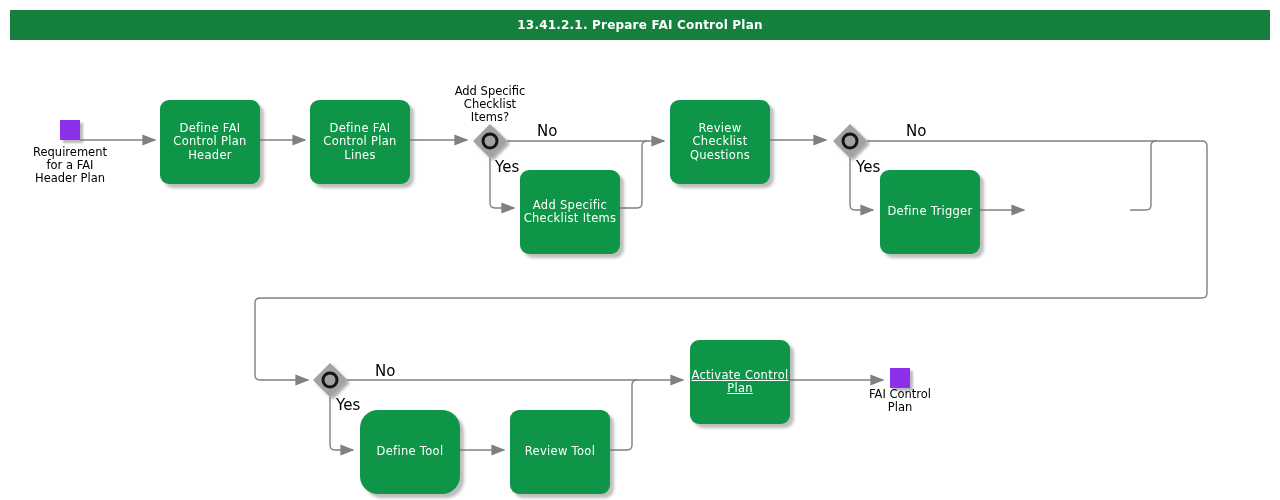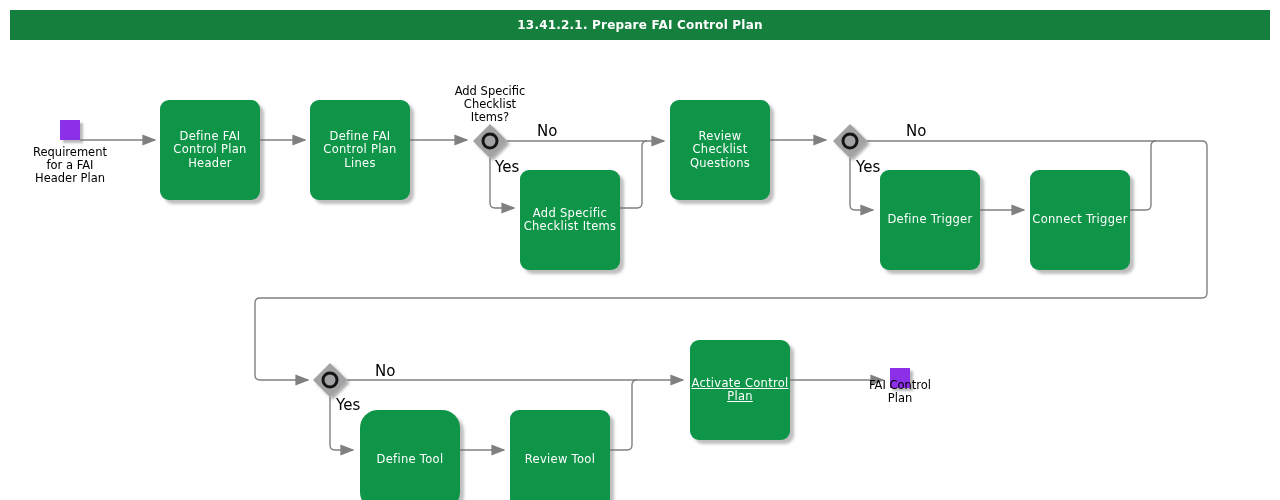--- a/index.html
+++ b/index.html
@@ -7,21 +7,21 @@
     position:relative;width:1280px;height:500px;background:#ffffff;overflow:hidden;
     font-family:"DejaVu Sans","Liberation Sans",sans-serif;
   }
   .titlebar{
     position:absolute;left:10px;top:10px;width:1260px;height:30px;
     background:#15803d;color:#ffffff;font-weight:bold;font-size:12px;
     display:flex;align-items:center;justify-content:center;letter-spacing:.2px;
   }
   svg.connectors{position:absolute;left:0;top:0;pointer-events:none;}
   .task{
-    position:absolute;width:100px;height:100px;background:#0E9548;border-radius:9px;
+    position:absolute;width:100px;height:84px;background:#0E9548;border-radius:9px;
     color:#ffffff;display:flex;align-items:center;justify-content:center;text-align:center;
     font-size:11.5px;line-height:13.5px;letter-spacing:.3px;white-space:pre-line;
     box-shadow:4px 4px 3px rgba(110,110,110,.45);cursor:pointer;
   }
   .event-square{
     position:absolute;width:20px;height:20px;background:#8B2FE8;
     box-shadow:3px 3px 2px rgba(140,140,140,.6);cursor:pointer;
   }
   .gateway{position:absolute;width:34px;height:34px;cursor:pointer;}
   .gateway .diamond{
@@ -102,31 +102,30 @@
 Questions</div>
 
   <div class="gateway" style="left:833px;top:124px;">
     <div class="diamond"></div>
     <div class="ring"></div>
   </div>
   <div class="edge-label" style="left:906px;top:122px;">No</div>
   <div class="edge-label" style="left:856px;top:158px;">Yes</div>
 
   <div class="task" style="left:880px;top:170px;">Define Trigger</div>
-  <div class="task" style="left:1030px;top:170px;">Connect Trigger</div>
 
   <div class="gateway" style="left:313px;top:363px;">
     <div class="diamond"></div>
     <div class="ring"></div>
   </div>
   <div class="edge-label" style="left:375px;top:362px;">No</div>
   <div class="edge-label" style="left:336px;top:396px;">Yes</div>
 
   <div class="task" style="left:360px;top:410px;border-radius:18px;">Define Tool</div>
   <div class="task" style="left:510px;top:410px;">Review Tool</div>
   <div class="task" style="left:690px;top:340px;text-decoration:underline;">Activate Control
 Plan</div>
 
   <div class="event-square" style="left:890px;top:368px;"></div>
-  <div class="node-label" style="left:900px;top:379px;">FAI Control
+  <div class="node-label" style="left:900px;top:388px;">FAI Control
 Plan</div>
 
 </div>
 
 </body></html>

